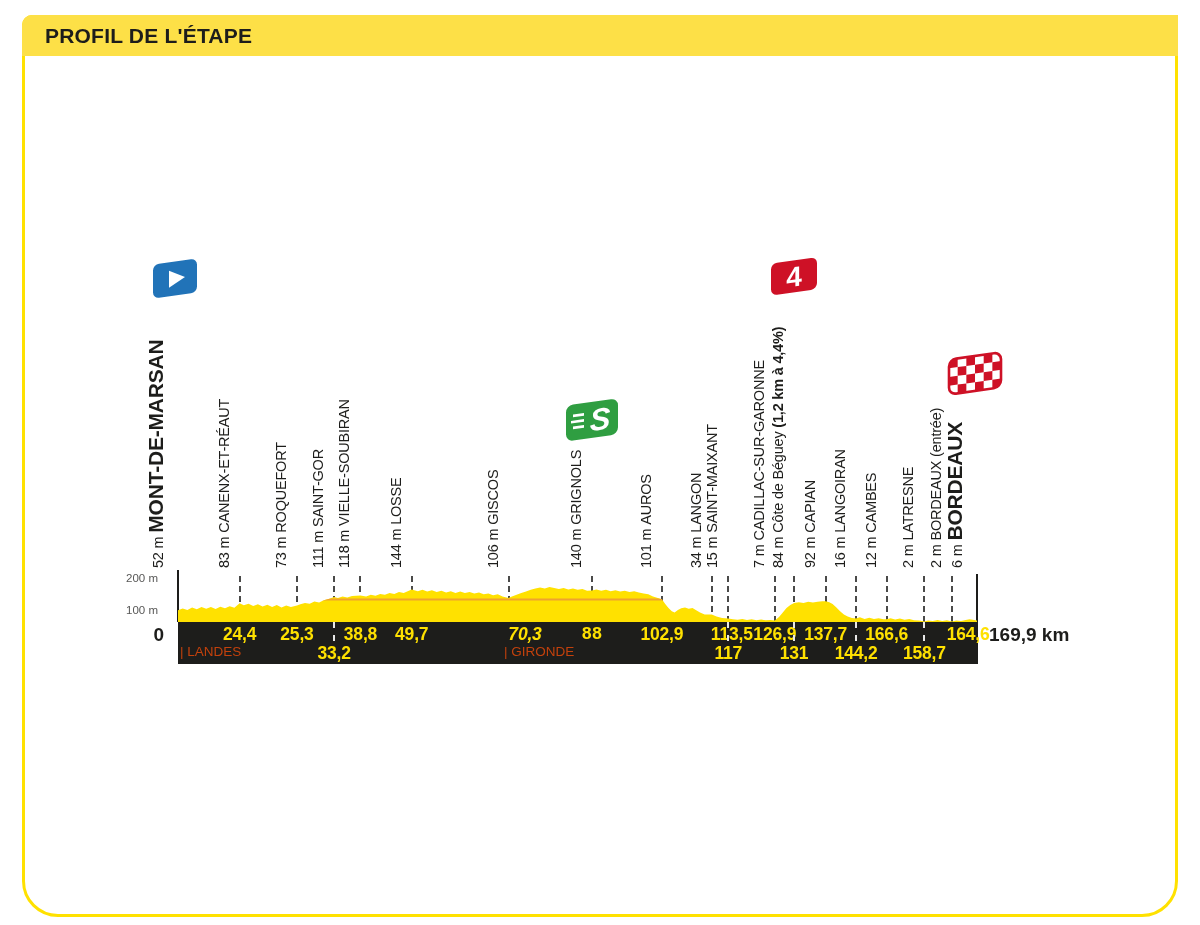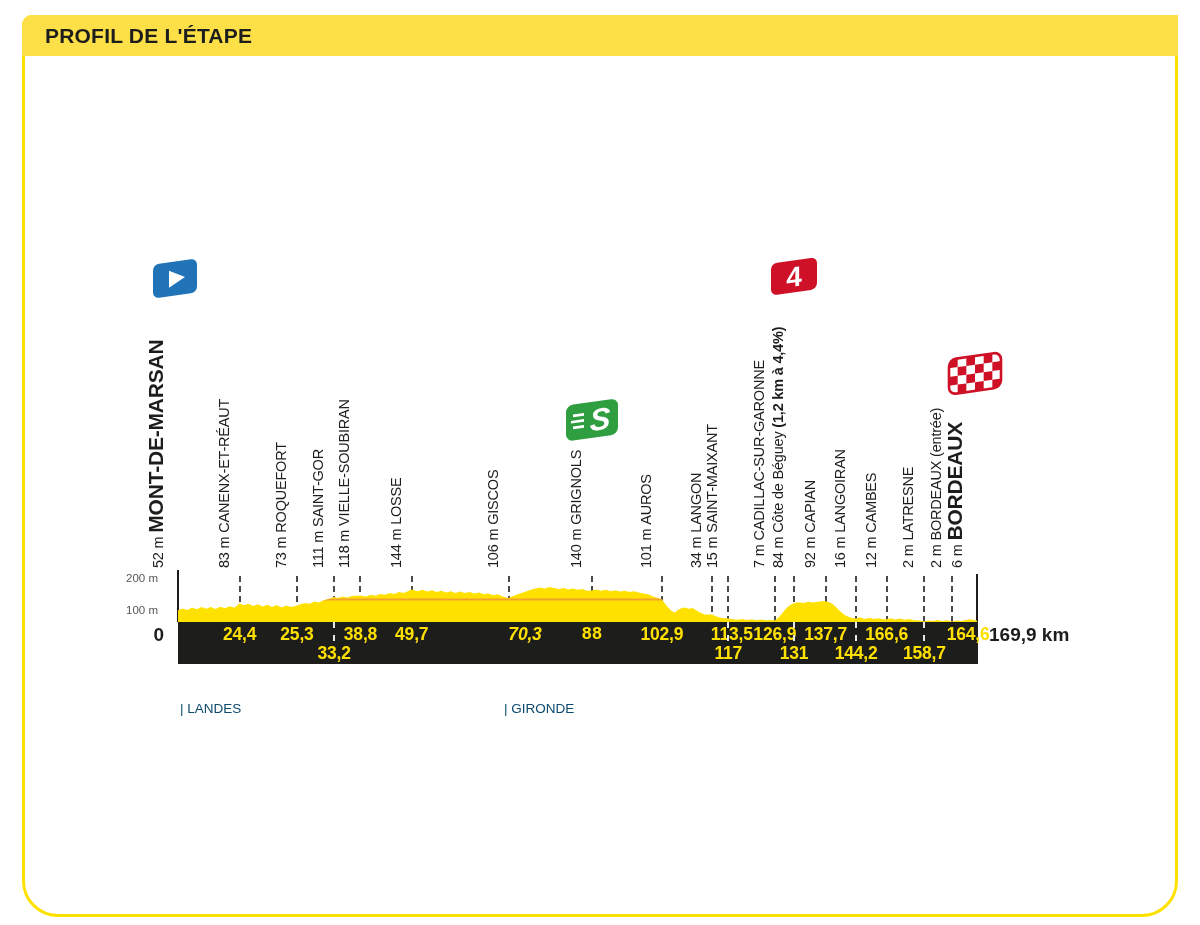--- a/index.html
+++ b/index.html
@@ -30,21 +30,21 @@
   .km.row2{top:643px;}
   .vlabel{
     position:absolute;white-space:nowrap;transform:rotate(-90deg);transform-origin:0 100%;
     font-size:14.5px;line-height:16px;color:#1d1d1b;letter-spacing:-0.2px;
   }
   .vlabel .name{font-weight:400;}
   .vlabel.big{line-height:22px;}
   .vlabel.big .name{font-size:21px;font-weight:bold;}
   .vlabel .suffix{font-weight:bold;}
   .icon{position:absolute;z-index:4;}
-  .dept{position:absolute;top:701px;font-size:13.5px;color:#0c4a6e;white-space:nowrap;}
+  .dept{position:absolute;top:644px;font-size:13.5px;color:#c2410c;white-space:nowrap;}
   #profile-svg{position:absolute;left:178px;top:569px;z-index:1;}
 </style>
 </head>
 <body>
 
 <div class="frame"></div>
 
 <div class="header">
   <span class="title">PROFIL DE L'ÉTAPE</span>
 </div>

